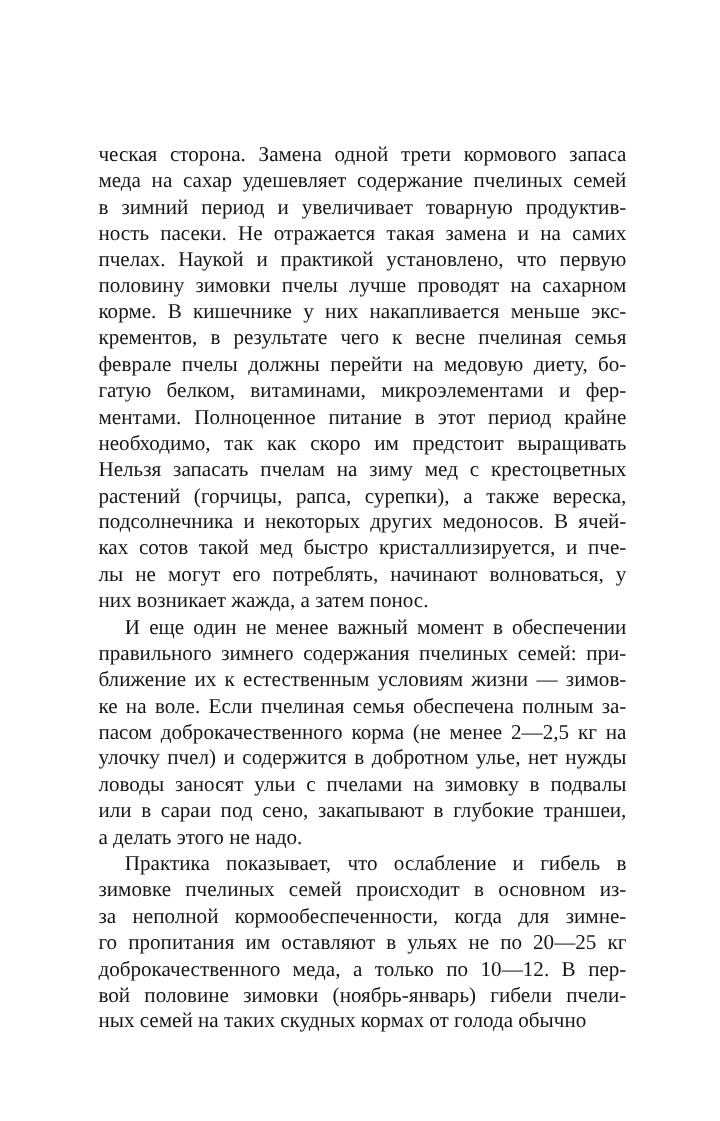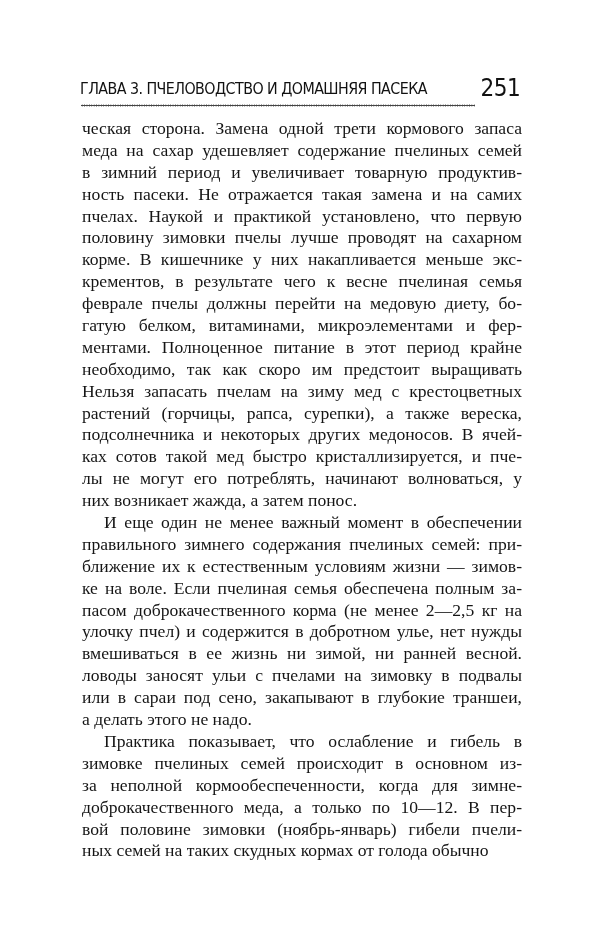--- a/index.html
+++ b/index.html
@@ -31,25 +31,20 @@
       display: block; white-space: nowrap; text-align: justify; text-align-last: justify;
       height: 21.9px; overflow: visible;
     }
     .line.last { text-align-last: left; }
     .line.indent { padding-left: 22px; }
   </style>
 </head>
 <body>
 
 <div class="page">
-  <div class="running-head">
-    <div class="rh-title">ГЛАВА 3. ПЧЕЛОВОДСТВО И ДОМАШНЯЯ ПАСЕКА</div>
-    <div class="rh-rule"></div>
-    <div class="rh-page">251</div>
-  </div>
 
   <div class="body-text" id="body-text">
       <div>
         <span class="line">ческая сторона. Замена одной трети кормового запаса</span>
         <span class="line">меда на сахар удешевляет содержание пчелиных семей</span>
         <span class="line">в зимний период и увеличивает товарную продуктив-</span>
         <span class="line">ность пасеки. Не отражается такая замена и на самих</span>
         <span class="line">пчелах. Наукой и практикой установлено, что первую</span>
         <span class="line">половину зимовки пчелы лучше проводят на сахарном</span>
         <span class="line">корме. В кишечнике у них накапливается меньше экс-</span>
@@ -65,27 +60,27 @@
         <span class="line">лы не могут его потреблять, начинают волноваться, у</span>
         <span class="line last">них возникает жажда, а затем понос.</span>
       </div>
       <div>
         <span class="line indent">И еще один не менее важный момент в обеспечении</span>
         <span class="line">правильного зимнего содержания пчелиных семей: при-</span>
         <span class="line">ближение их к естественным условиям жизни — зимов-</span>
         <span class="line">ке на воле. Если пчелиная семья обеспечена полным за-</span>
         <span class="line">пасом доброкачественного корма (не менее 2—2,5 кг на</span>
         <span class="line">улочку пчел) и содержится в добротном улье, нет нужды</span>
-        <span class="line">вмешиваться в ее жизнь ни зимой, ни ранней весной.</span>
         <span class="line">ловоды заносят ульи с пчелами на зимовку в подвалы</span>
         <span class="line">или в сараи под сено, закапывают в глубокие траншеи,</span>
         <span class="line last">а делать этого не надо.</span>
       </div>
       <div>
         <span class="line indent">Практика показывает, что ослабление и гибель в</span>
         <span class="line">зимовке пчелиных семей происходит в основном из-</span>
         <span class="line">за неполной кормообеспеченности, когда для зимне-</span>
+        <span class="line">го пропитания им оставляют в ульях не по 20—25 кг</span>
         <span class="line">доброкачественного меда, а только по 10—12. В пер-</span>
         <span class="line">вой половине зимовки (ноябрь-январь) гибели пчели-</span>
         <span class="line last">ных семей на таких скудных кормах от голода обычно</span>
       </div>
     </div>
 </div>
 
 </body></html>

